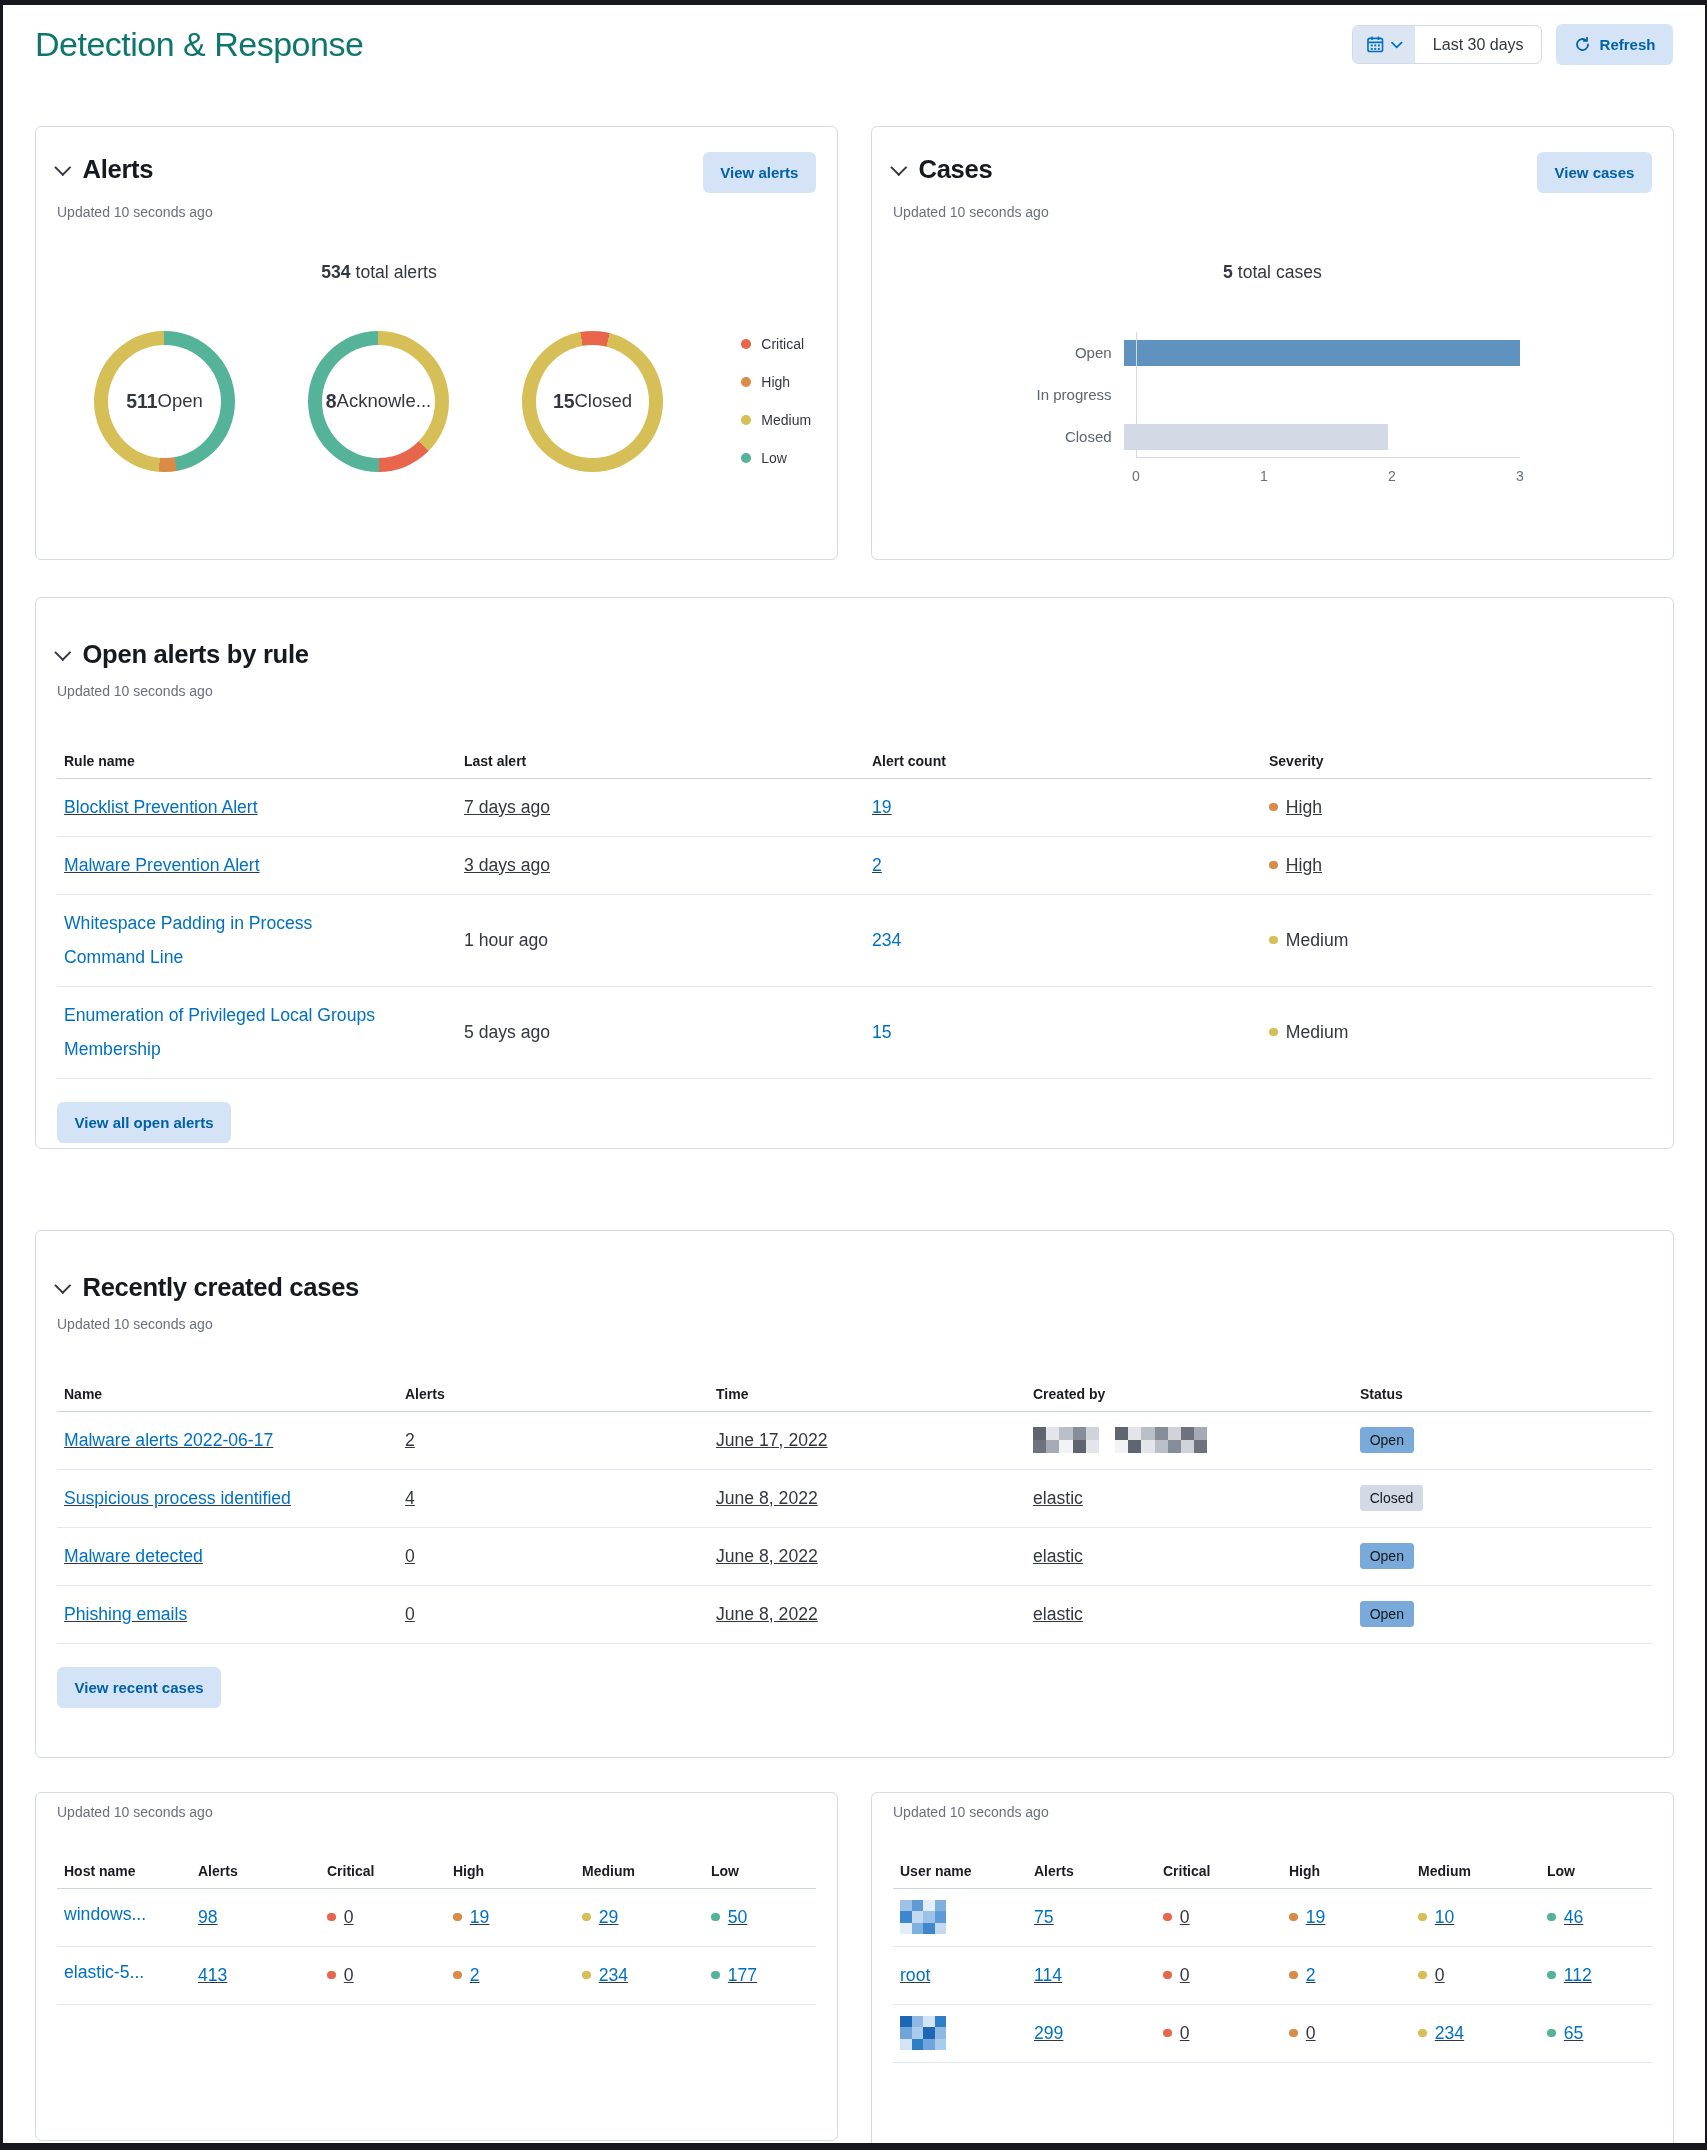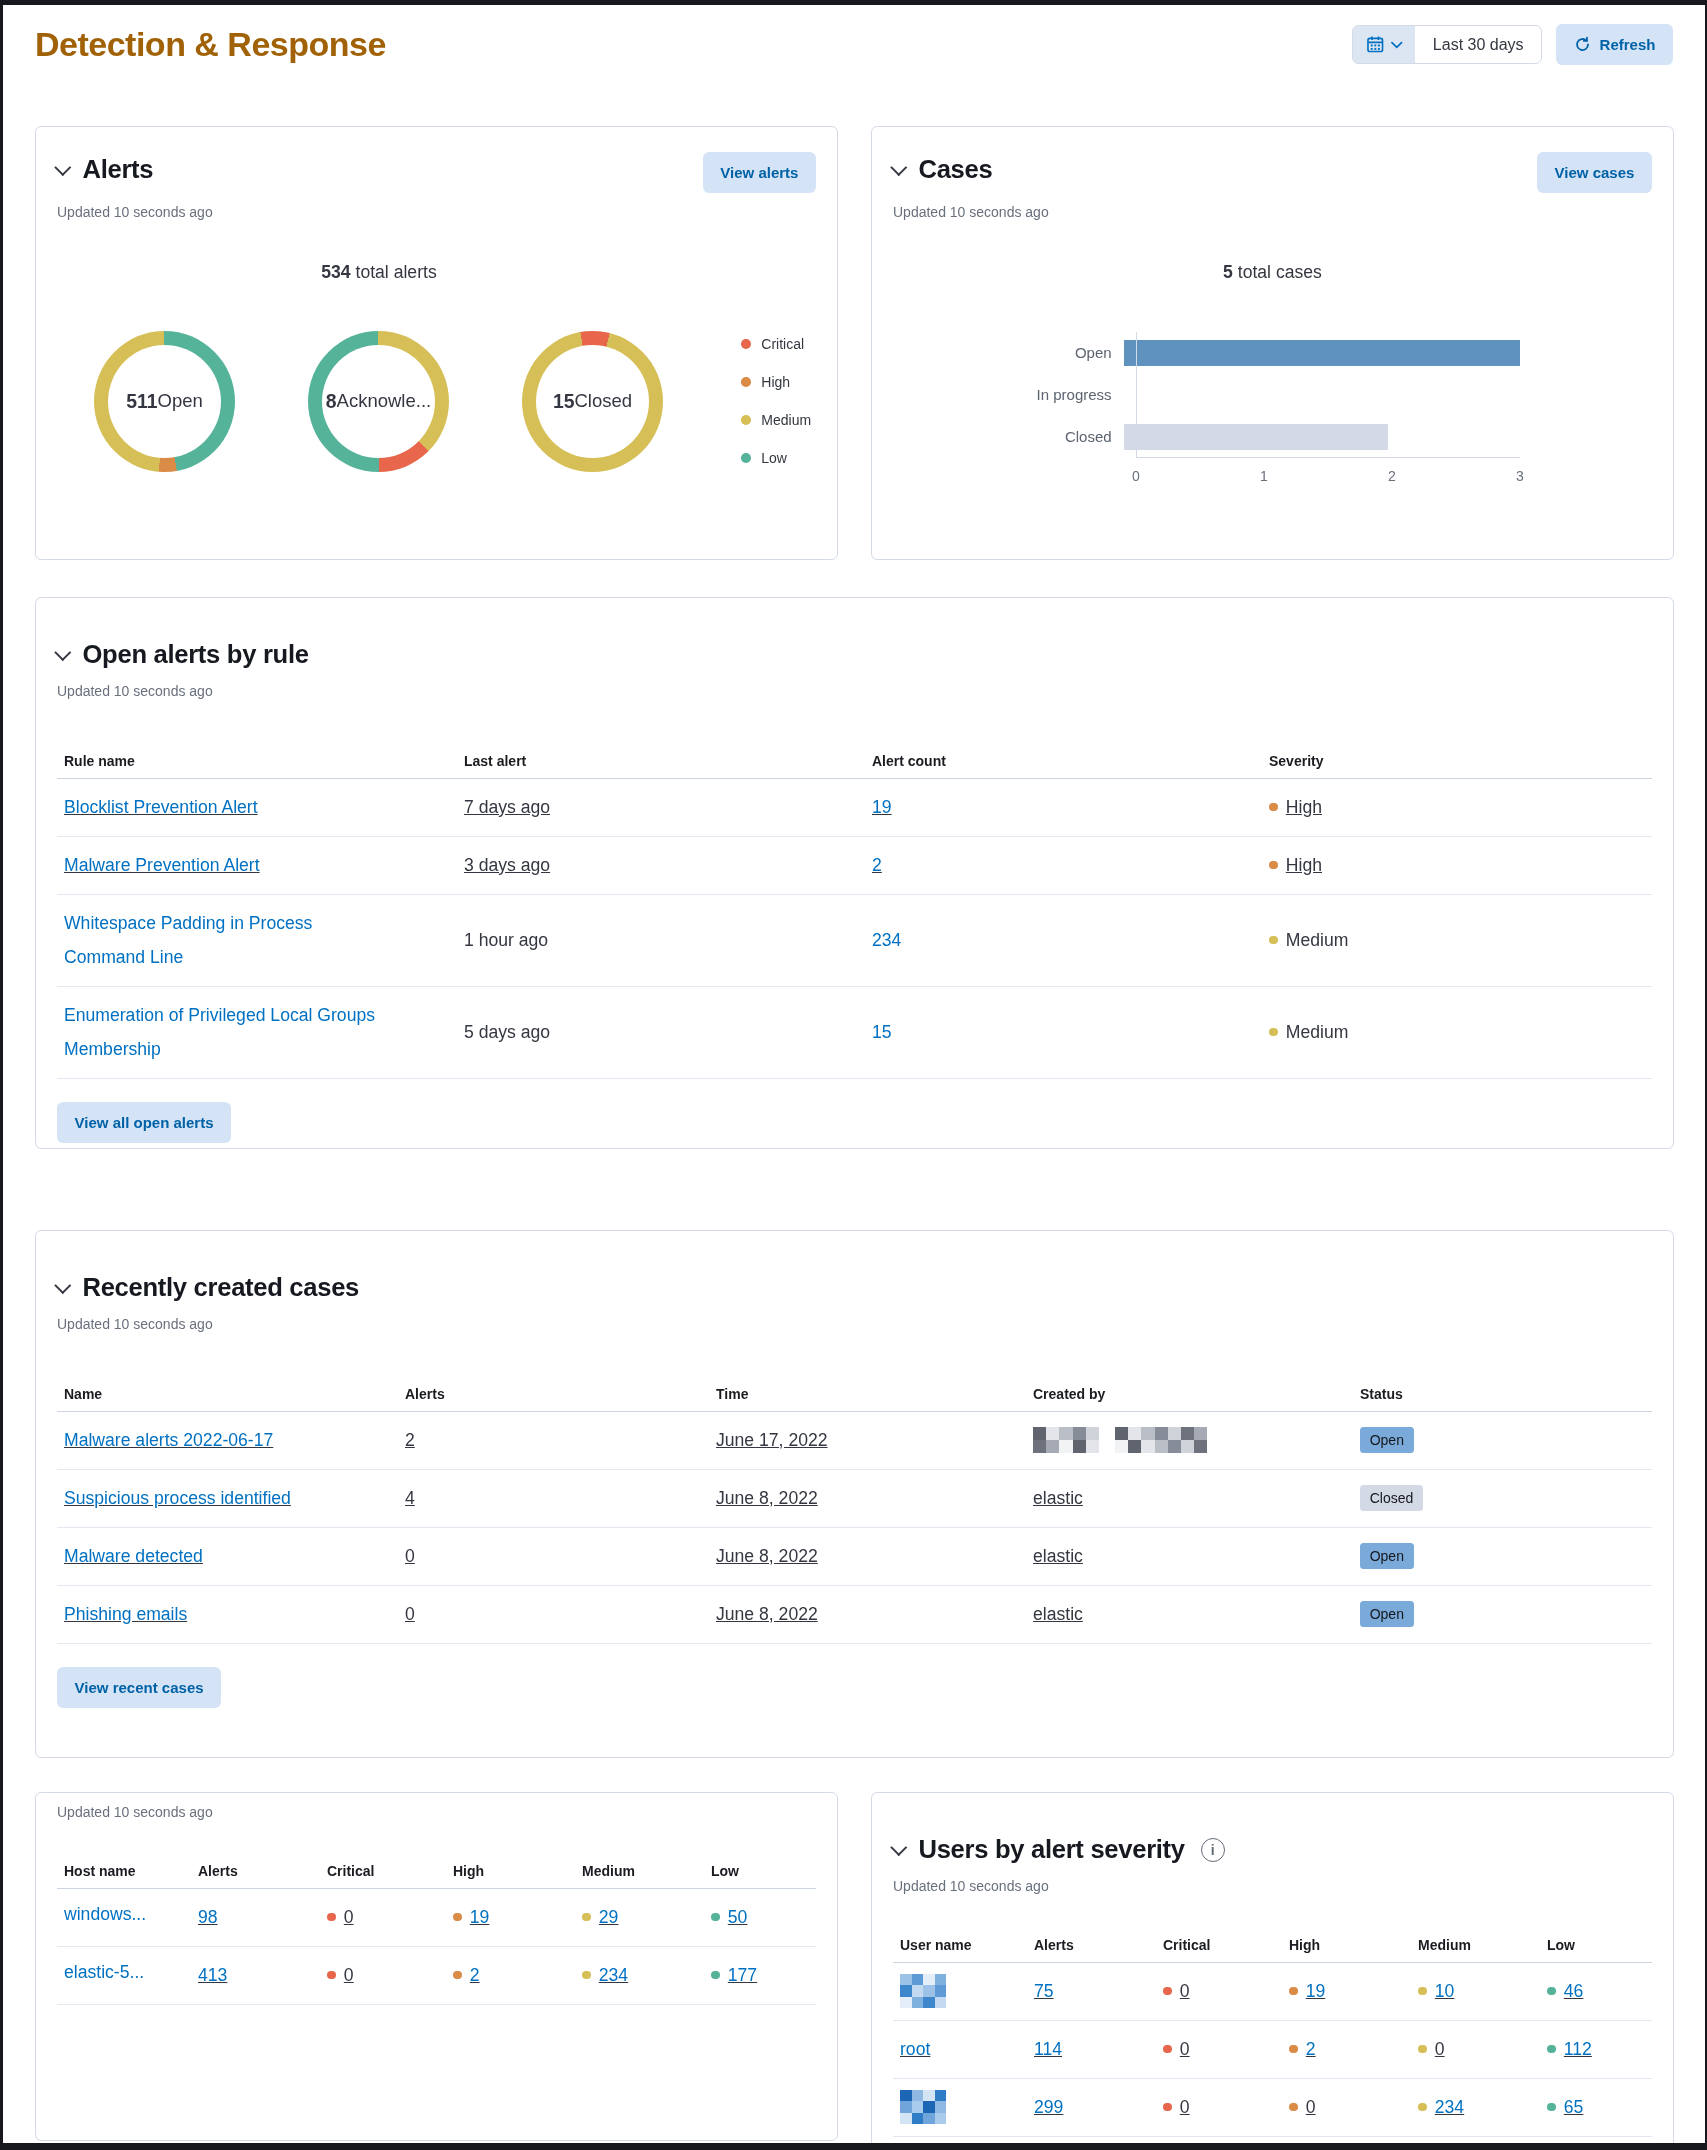--- a/index.html
+++ b/index.html
@@ -7,21 +7,21 @@
   body { font-family:"Liberation Sans","DejaVu Sans",sans-serif; color:#343741; }
 
   .frame {
     position:relative; width:1708px; height:2151px; overflow:hidden; background:#fff;
     border:3.5px solid #17181d; border-top-width:5.3px; border-bottom-width:8.8px;
   }
 
   
   .app-header { position:absolute; left:32px; right:32px; top:7px; height:65px;
     display:flex; align-items:center; justify-content:space-between; }
-  .page-title { font-size:34px; font-weight:700; color:#a16207; letter-spacing:-0.5px; }
+  .page-title { font-size:34px; font-weight:400; color:#0f766e; letter-spacing:-0.5px; }
   .header-controls { display:flex; align-items:center; gap:14px; }
 
   .datepicker { display:flex; align-items:stretch; height:39px; border:0.9px solid #d3dae6;
     border-radius:6.2px; overflow:hidden; background:#fff; cursor:pointer; }
   .datepicker-toggle { display:flex; align-items:center; gap:7px; padding:0 12.4px; background:#dce6f2; }
   .datepicker-value { display:flex; align-items:center; padding:0 17.6px; font-size:16px; color:#343741; }
 
   .btn { display:inline-flex; align-items:center; justify-content:center; gap:8.8px;
     height:41px; padding:0 17.6px; border:none; border-radius:6.2px; background:#d4e4f6;
     color:#0061a6; font-size:15px; font-weight:600; font-family:inherit; cursor:pointer; }
@@ -426,27 +426,20 @@
           </div>
         <div class="t-cell sev-cell">
             <span class="dot" style="background: rgb(84, 179, 153);"></span>
             <a class="lnk sev-val">177</a>
           </div>
       </div>
     </div>
   </div>
 
   <div class="panel p-users">
-    <div class="panel-head deep">
-      <div class="title-row">
-        <i class="chev"></i>
-        <span class="panel-title">Users by alert severity</span>
-        <span class="info-icon"></span>
-      </div>
-    </div>
     <div class="updated">Updated 10 seconds ago</div>
     <div class="table tight">
       <div class="t-head grid-sev">
         <div class="t-cell">User name</div>
         <div class="t-cell">Alerts</div>
         <div class="t-cell">Critical</div>
         <div class="t-cell">High</div>
         <div class="t-cell">Medium</div>
         <div class="t-cell">Low</div>
       </div>

